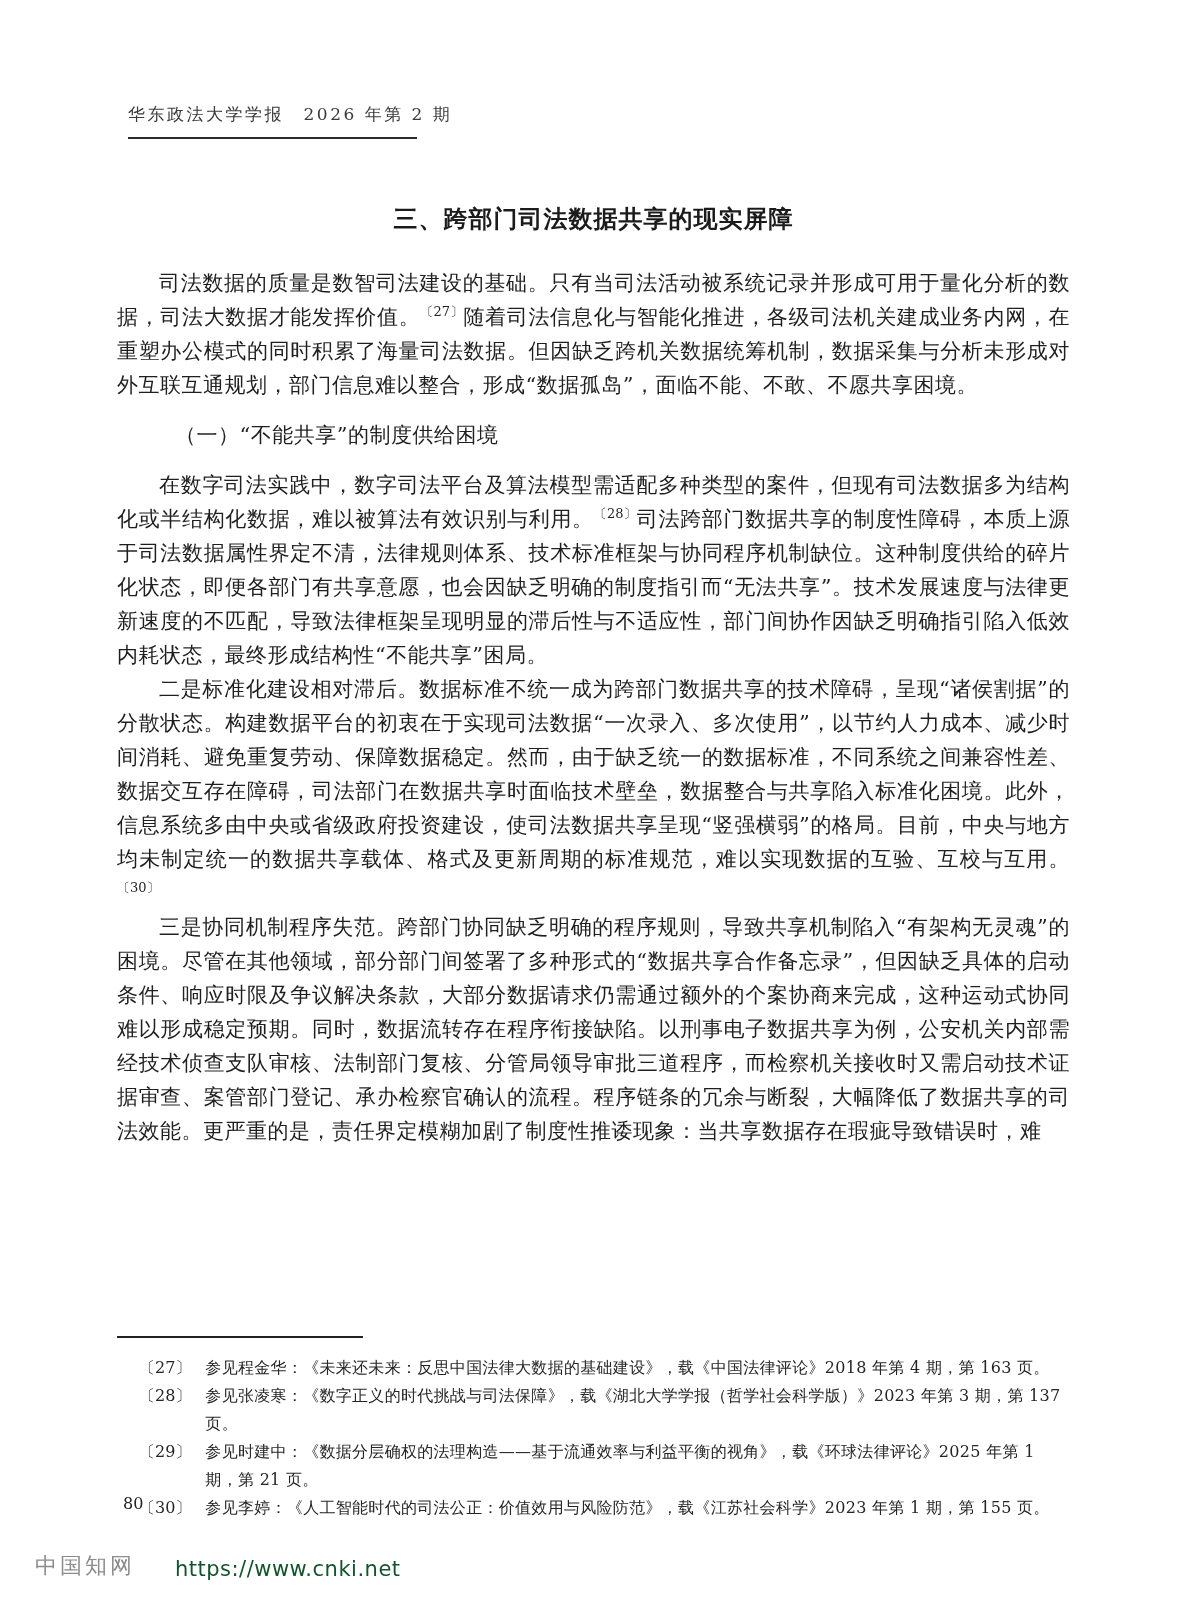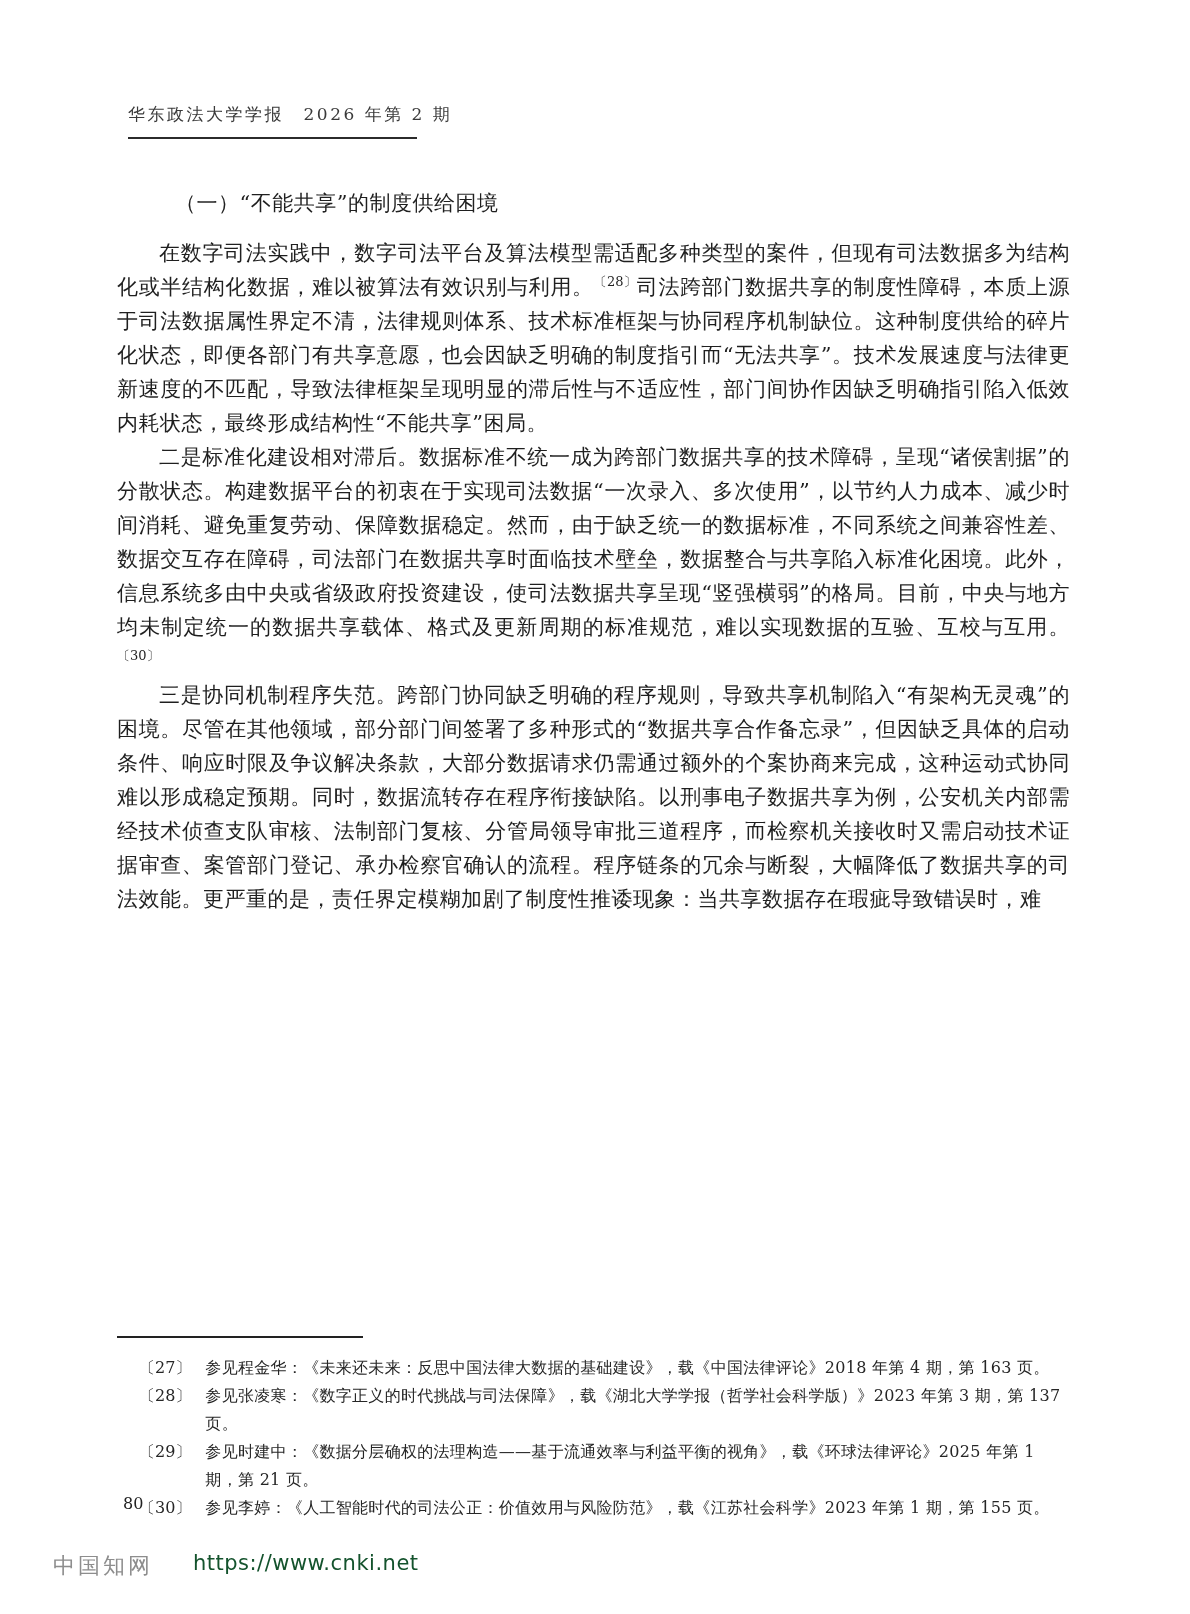--- a/index.html
+++ b/index.html
@@ -81,23 +81,22 @@
     top: 1494px;
     font-size: 16px;
     color: #222222;
   }
   
   .cnki {
     position: absolute;
     left: 35px;
     top: 1551px;
     display: flex;
-    align-items: flex-start;
+    align-items: flex-end;
     font-family: "DejaVu Sans", "Liberation Sans", sans-serif;
-    margin-left: 18px;
   }
   .cnki-name {
     font-size: 22px;
     letter-spacing: 3px;
     color: #8d8d8d;
   }
   .cnki-url {
     font-size: 21px;
     color: #14532d;
     margin-left: 40px;
@@ -110,21 +109,23 @@
 <div class="page">
 
   <header class="running-header">
     <div class="journal-line">华东政法大学学报　2026 年第 2 期</div>
     <div class="header-rule"></div>
   </header>
 
   <main class="content">
 
 
+    <h2 class="section-heading">三、跨部门司法数据共享的现实屏障</h2>
 
+    <p class="body-text indent"><span>司法数据的质量是数智司法建设的基础。只有当司法活动被系统记录并形成可用于量化分析的数据，司法大数据才能发挥价值。</span><sup class="fnref">〔27〕</sup><span>随着司法信息化与智能化推进，各级司法机关建成业务内网，在重塑办公模式的同时积累了海量司法数据。但因缺乏跨机关数据统筹机制，数据采集与分析未形成对外互联互通规划，部门信息难以整合，形成“数据孤岛”，面临不能、不敢、不愿共享困境。</span></p>
 
     <p class="sub-heading">（一）“不能共享”的制度供给困境</p>
 
     <p class="body-text indent"><span>在数字司法实践中，数字司法平台及算法模型需适配多种类型的案件，但现有司法数据多为结构化或半结构化数据，难以被算法有效识别与利用。</span><sup class="fnref">〔28〕</sup><span>司法跨部门数据共享的制度性障碍，本质上源于司法数据属性界定不清，法律规则体系、技术标准框架与协同程序机制缺位。这种制度供给的碎片化状态，即便各部门有共享意愿，也会因缺乏明确的制度指引而“无法共享”。技术发展速度与法律更新速度的不匹配，导致法律框架呈现明显的滞后性与不适应性，部门间协作因缺乏明确指引陷入低效内耗状态，最终形成结构性“不能共享”困局。</span></p>
 
 
     <p class="body-text indent"><span>二是标准化建设相对滞后。数据标准不统一成为跨部门数据共享的技术障碍，呈现“诸侯割据”的分散状态。构建数据平台的初衷在于实现司法数据“一次录入、多次使用”，以节约人力成本、减少时间消耗、避免重复劳动、保障数据稳定。然而，由于缺乏统一的数据标准，不同系统之间兼容性差、数据交互存在障碍，司法部门在数据共享时面临技术壁垒，数据整合与共享陷入标准化困境。此外，信息系统多由中央或省级政府投资建设，使司法数据共享呈现“竖强横弱”的格局。目前，中央与地方均未制定统一的数据共享载体、格式及更新周期的标准规范，难以实现数据的互验、互校与互用。</span><sup class="fnref">〔30〕</sup></p>
 
     <p class="body-text indent">三是协同机制程序失范。跨部门协同缺乏明确的程序规则，导致共享机制陷入“有架构无灵魂”的困境。尽管在其他领域，部分部门间签署了多种形式的“数据共享合作备忘录”，但因缺乏具体的启动条件、响应时限及争议解决条款，大部分数据请求仍需通过额外的个案协商来完成，这种运动式协同难以形成稳定预期。同时，数据流转存在程序衔接缺陷。以刑事电子数据共享为例，公安机关内部需经技术侦查支队审核、法制部门复核、分管局领导审批三道程序，而检察机关接收时又需启动技术证据审查、案管部门登记、承办检察官确认的流程。程序链条的冗余与断裂，大幅降低了数据共享的司法效能。更严重的是，责任界定模糊加剧了制度性推诿现象：当共享数据存在瑕疵导致错误时，难</p>
 

